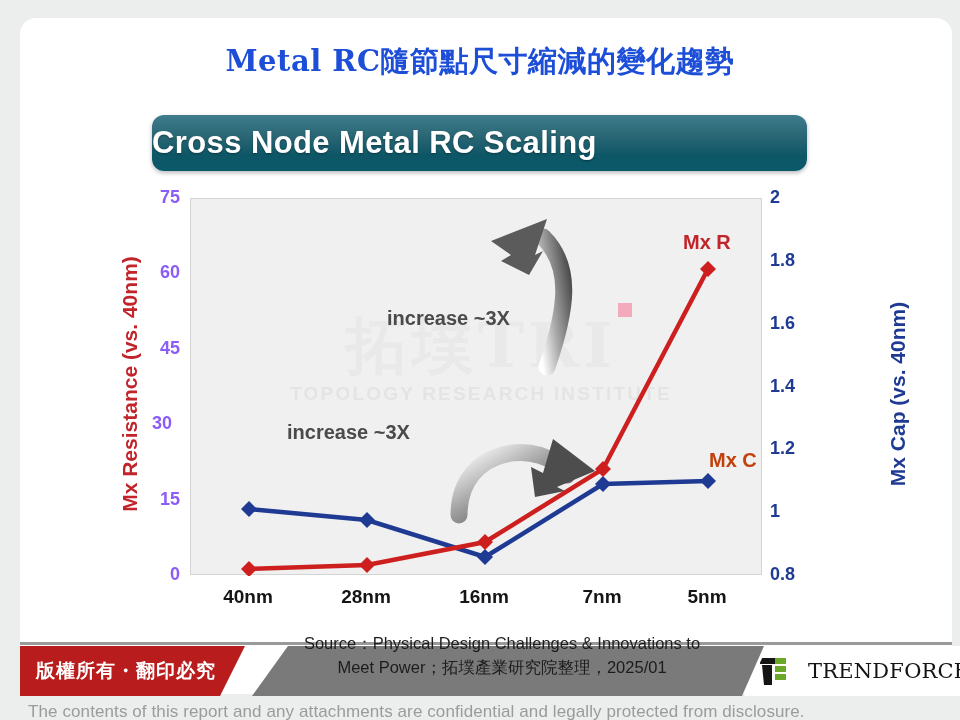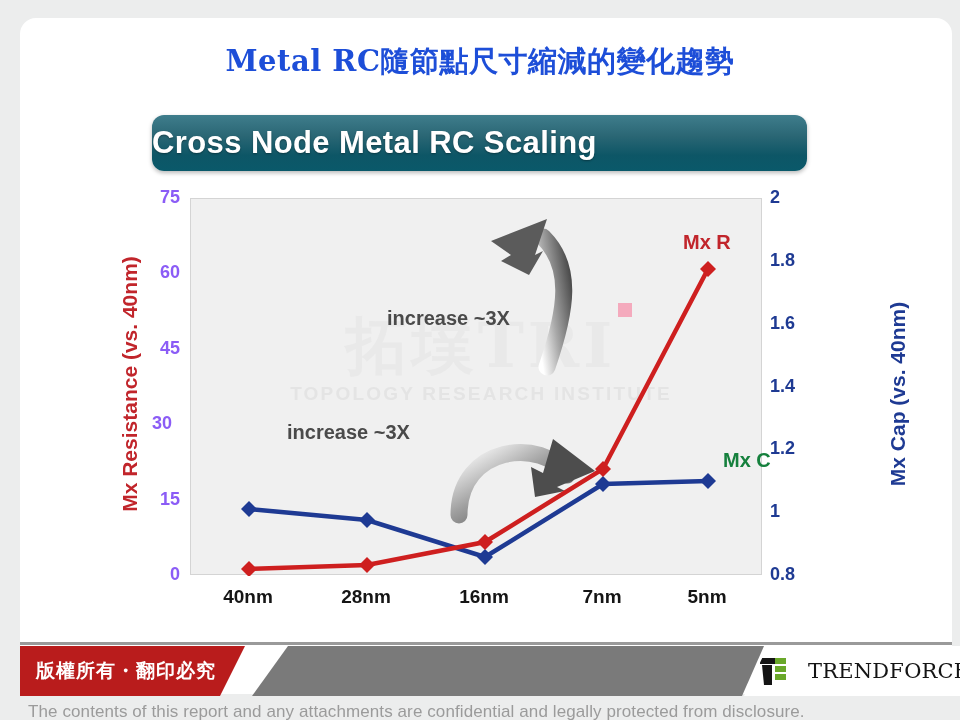--- a/index.html
+++ b/index.html
@@ -108,21 +108,21 @@
     top: 4px;
   }
   
   .series-label {
     position: absolute;
     font-weight: bold;
     font-size: 20px;
     white-space: nowrap;
   }
   #label-mxr { color: #c1252b; left: 492px; top: 32px; }
-  #label-mxc { color: #15803d; left: 518px; top: 250px; margin-left: 14px; }
+  #label-mxc { color: #c2410c; left: 518px; top: 250px; }
   .annot {
     position: absolute;
     font-size: 20px;
     font-weight: bold;
     color: #4a4a4a;
     white-space: nowrap;
   }
   #annot-1 { left: 196px; top: 108px; }
   #annot-2 { left: 96px;  top: 222px; }
   #pink-square {
@@ -334,20 +334,24 @@
 
   <div id="footer">
     <div id="footer-topline"></div>
 
     <div id="footer-gray"></div>
 
     <div id="footer-black">
       <span id="copyright-cn">版權所有・翻印必究</span>
     </div>
 
+    <div id="source-text">
+      <div>Source：Physical Design Challenges &amp; Innovations to</div>
+      <div>Meet Power；拓墣產業研究院整理，2025/01</div>
+    </div>
 
     <div id="footer-logo-box">
       <svg id="tf-mark" viewBox="0 0 40 30">
         <rect x="0" y="2" width="24" height="6" fill="#141414"></rect>
         <polygon points="2,9 12,9 12,29 4,29" fill="#141414"></polygon>
         <rect x="15" y="2" width="11" height="6" fill="#6aa82a"></rect>
         <rect x="15" y="10" width="11" height="6" fill="#6aa82a"></rect>
         <rect x="15" y="18" width="11" height="6" fill="#6aa82a"></rect>
       </svg>
       <span id="tf-word">TRENDFORCE</span>

